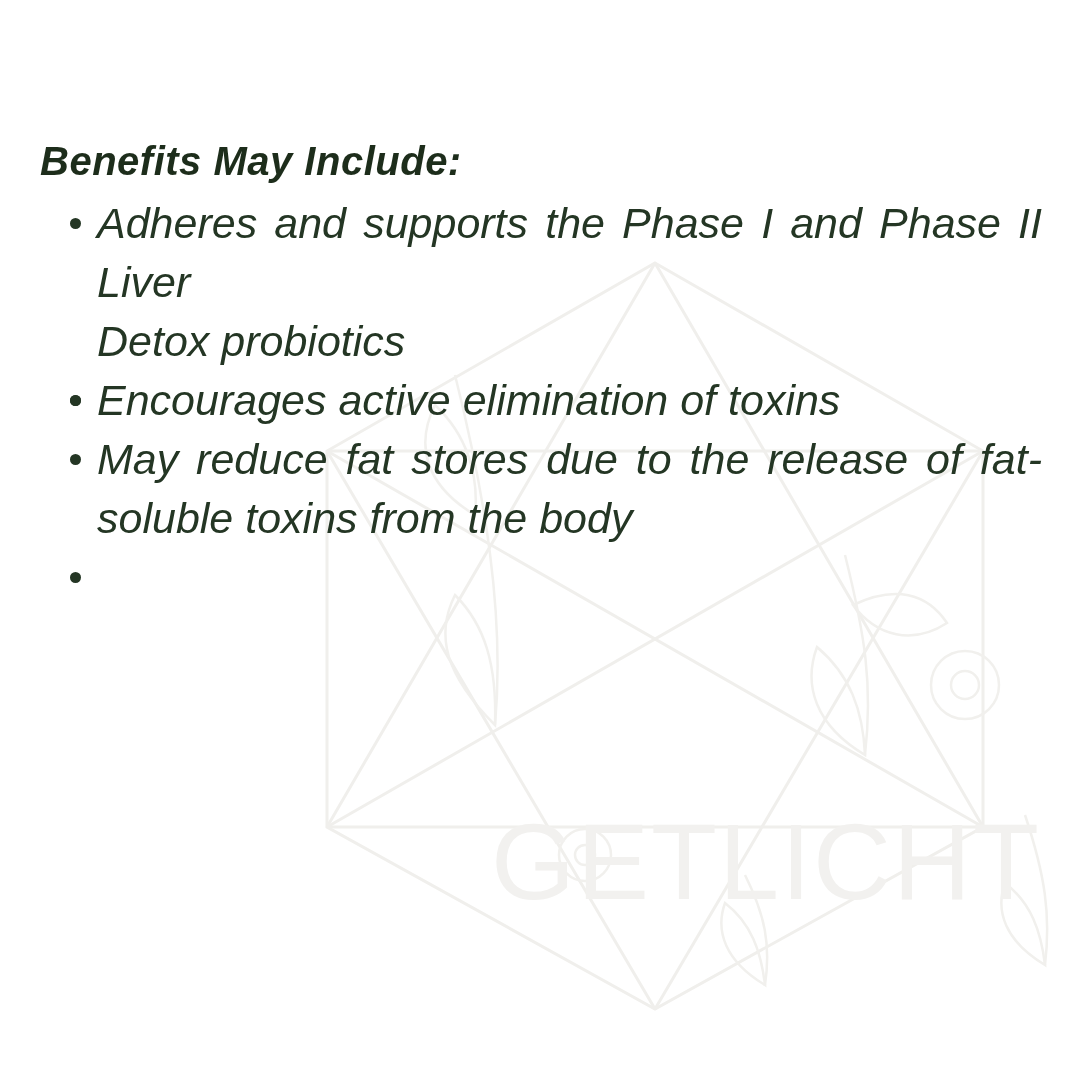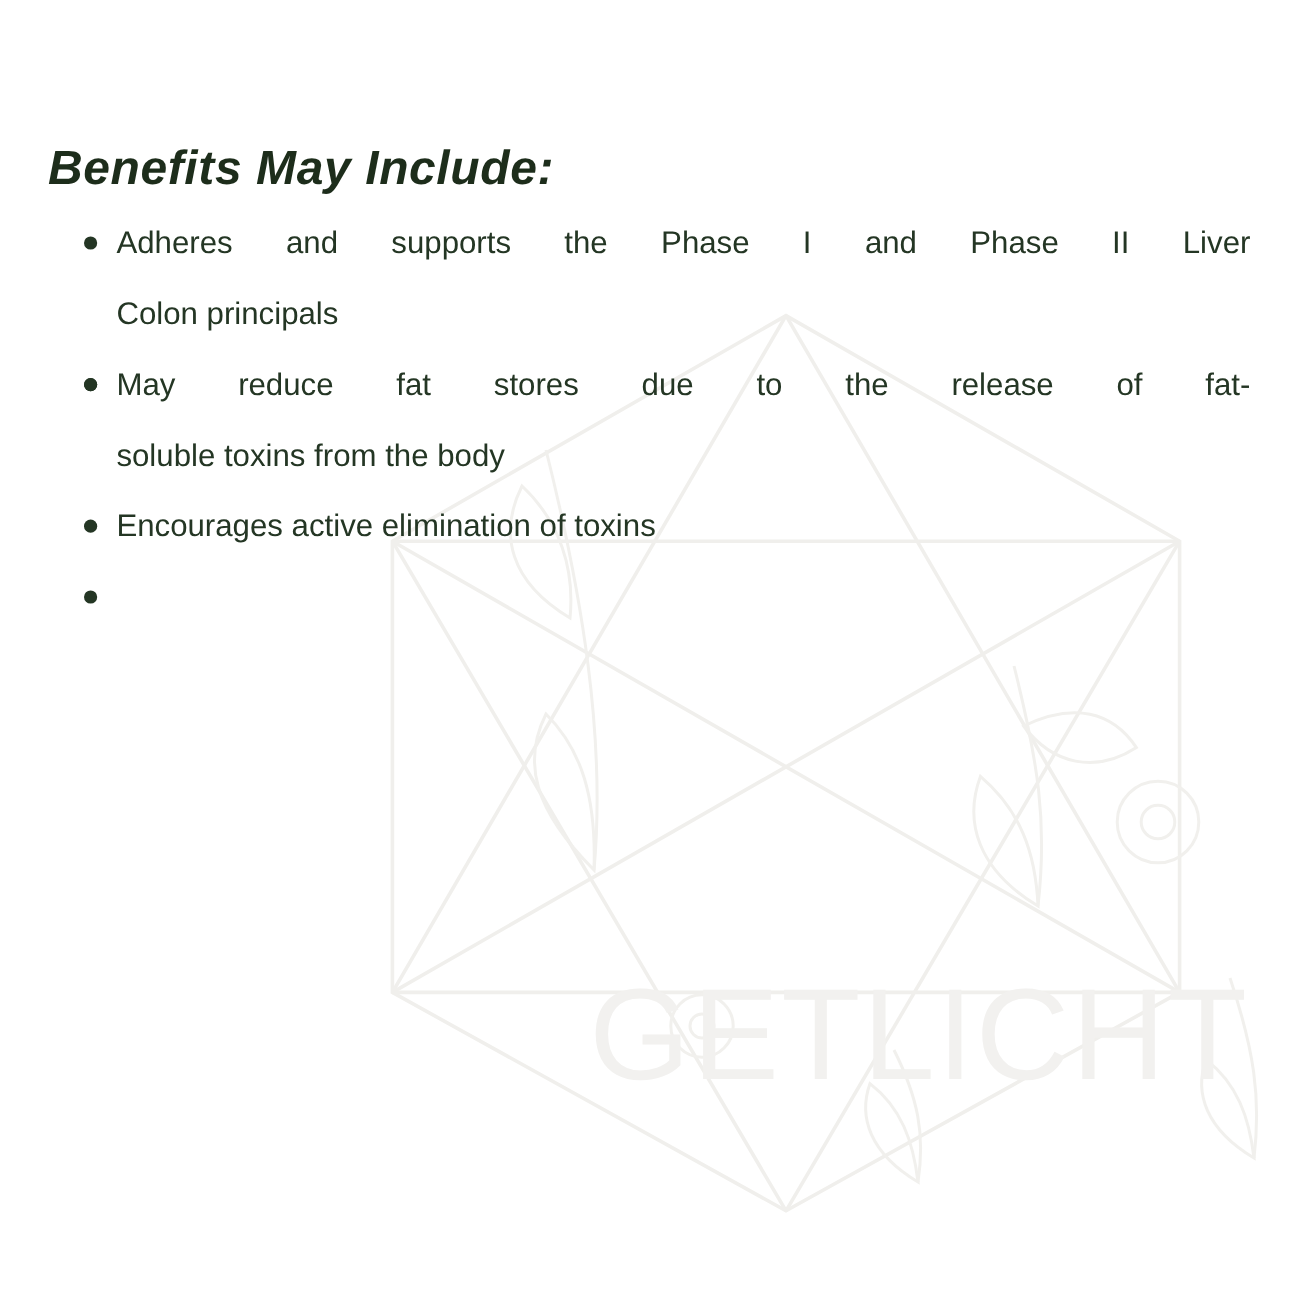--- a/index.html
+++ b/index.html
@@ -33,39 +33,41 @@
     color: var(--wm-text, #f2f1ef);
     white-space: nowrap;
     pointer-events: none;
     font-family: "Liberation Sans", sans-serif;
   }
 
   
   .content {
     position: relative;
     padding: 118px 38px 0 40px;
+    margin-top: 21px;
   }
   h1.title {
     margin: 0;
     font-style: italic;
     font-weight: 800;
     font-size: 40px;
     line-height: 44px;
     letter-spacing: 0.5px;
     color: var(--heading, #1d2d1b);
   }
   ul.benefits {
     margin: 11px 0 0 0;
     padding: 0 0 0 57px;
     list-style: none;
   }
   ul.benefits li {
     position: relative;
     margin: 0; padding: 0;
-    font-size: 26px;
+    font-style: italic;
+    font-size: 43px;
     line-height: 59px;
     color: var(--body, #243624);
   }
   ul.benefits li .dot {
     position: absolute;
     left: -27px; top: 24px;
     width: 11px; height: 11px;
     border-radius: 50%;
     background: var(--body, #243624);
   }
@@ -114,39 +116,39 @@
     <div class="wm-text">GETLICHT</div>
   </div>
 
   <div class="content">
     <h1 class="title">Benefits May Include:</h1>
     <ul class="benefits">
         <li>
           <span class="dot"></span>
           <div class="btext">
             <div class="line">Adheres and supports the Phase I and Phase II Liver</div>
-            <div class="line last">Colon principals</div>
+            <div class="line last">Detox probiotics</div>
           </div>
         </li>
         <li>
           <span class="dot"></span>
           <div class="btext">
           </div>
         </li>
         <li>
           <span class="dot"></span>
           <div class="btext">
-            <div class="line">May reduce fat stores due to the release of fat-</div>
-            <div class="line last">soluble toxins from the body</div>
+            <div class="line last">Encourages active elimination of toxins</div>
           </div>
         </li>
         <li>
           <span class="dot"></span>
           <div class="btext">
-            <div class="line last">Encourages active elimination of toxins</div>
+            <div class="line">May reduce fat stores due to the release of fat-</div>
+            <div class="line last">soluble toxins from the body</div>
           </div>
         </li>
         <li>
           <span class="dot"></span>
           <div class="btext">
           </div>
         </li>
       </ul>
   </div>
 

